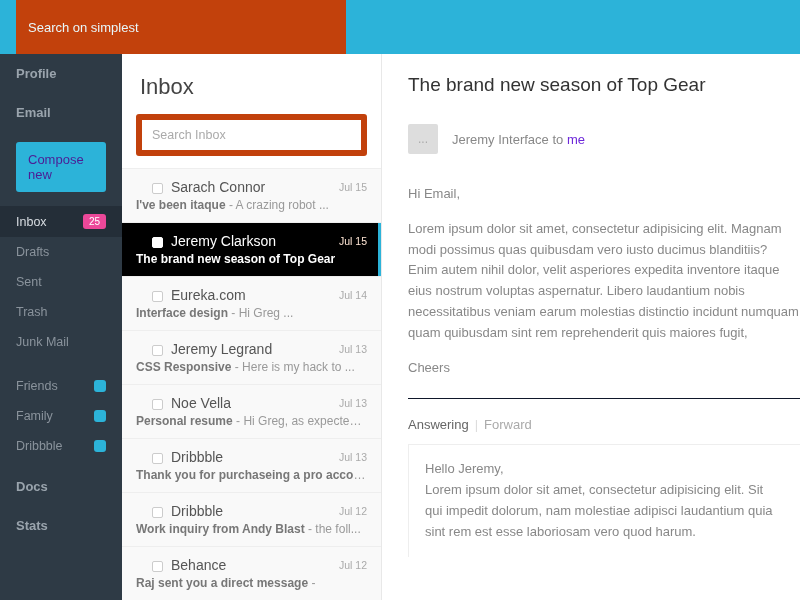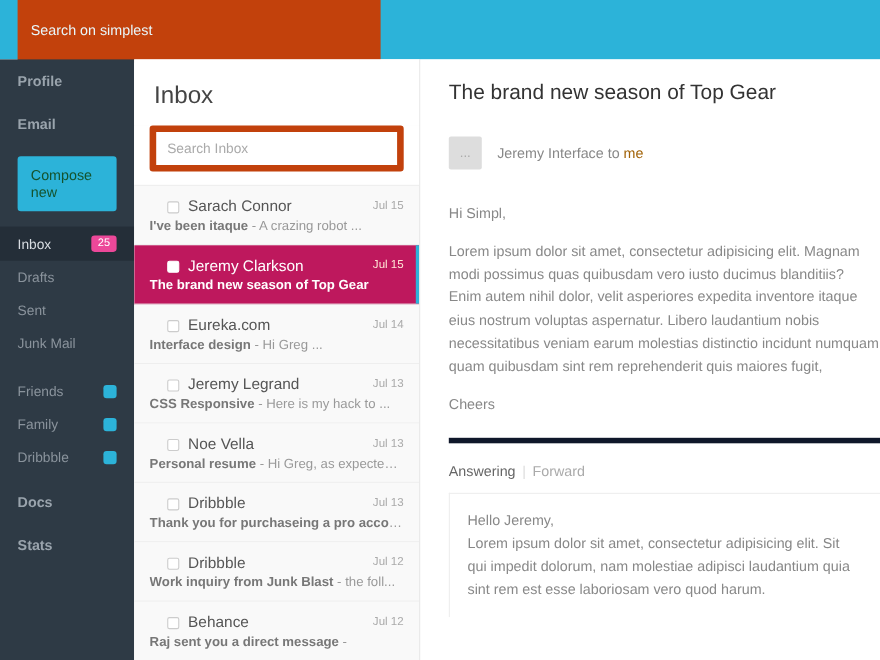--- a/index.html
+++ b/index.html
@@ -8,51 +8,51 @@
   .logo { width: 150px; padding-left: 16px; color: #fff; font-size: 22px; font-weight: 300; }
   .logo b { font-weight: 600; }
   .search-top { margin-left: 16px; width: 330px; }
   .search-top input { width: 100%; background: #c2410c; border: none; color: #fff; padding: 22px 12px; border-radius: 2px; font-size: 13px; }
   .search-top input::placeholder { color: #e8f7fb; }
   .layout { display: flex; height: 546px; }
   .sidebar { width: 122px; background: #2e3a45; color: #9aa4ad; display: flex; flex-direction: column; font-size: 13px; }
   .side-item { padding: 12px 16px; cursor: pointer; font-weight: 600; }
   .side-sub { padding: 8px 16px; cursor: pointer; display: flex; align-items: center; justify-content: space-between; font-size: 12.5px; color: #8a939c; }
   .side-sub.active { background: #242e38; color: #d8dde2; }
-  .compose { margin: 10px 16px 14px; background: #2cb3d9; color: #14532d; padding: 10px 12px; border-radius: 3px; font-size: 13px; text-align: left; cursor: pointer; }
+  .compose { margin: 10px 16px 14px; background: #2cb3d9; color: #4c1d95; padding: 10px 12px; border-radius: 3px; font-size: 13px; text-align: left; cursor: pointer; }
   .badge { background: #ec4899; color: #fff; font-size: 10px; padding: 2px 6px; border-radius: 3px; }
   .dot { width: 12px; height: 12px; background: #2cb3d9; border-radius: 3px; }
   .side-gap { height: 14px; }
   .list-pane { width: 260px; background: #f8f8f8; border-right: 1px solid #e8e8e8; display: flex; flex-direction: column; position: relative; }
   .list-pane h1 { font-size: 22px; font-weight: 400; color: #444; padding: 20px 18px 14px; background: #fff; }
   .search-inbox { padding: 0 14px 12px; background: #fff; border-bottom: 1px solid #eee; }
   .search-inbox input { width: 100%; border: 6px solid #c2410c; border-radius: 3px; padding: 8px 10px; font-size: 12.5px; color: #555; }
   .search-inbox input::placeholder { color: #aaa; }
   .email-list { overflow: hidden; }
   .email-item { padding: 10px 14px 10px 14px; border-bottom: 1px solid #eee; background: #f9f9f9; cursor: pointer; position: relative; }
-  .email-item.selected { background: #be185d; color: #fff; }
+  .email-item.selected { background: #000000; color: #fff; }
   .email-item.selected::after { content:""; position:absolute; right:0; top:0; bottom:0; width:3px; background:#2cb3d9; }
   .email-head { display: flex; justify-content: space-between; align-items: center; margin-left: 16px; }
   .sender { font-size: 14px; color: #555; }
   .email-item.selected .sender { color: #fff; }
   .date { font-size: 10.5px; color: #aaa; }
   .email-item.selected .date { color: #ffe6d5; }
   .subject-line { font-size: 12px; color: #999; margin-top: 3px; white-space: nowrap; overflow: hidden; text-overflow: ellipsis; }
   .subject-line .subj { color: #777; font-weight: 600; }
   .email-item.selected .subject-line, .email-item.selected .subj { color: #fff; }
   .chk { display:inline-block; width:11px; height:11px; border:1px solid #ccc; border-radius:2px; margin-right:8px; vertical-align:middle; background:#fff; }
   .email-item.selected .chk { border-color:#fff; background:#fff; }
   .content-pane { flex: 1; background: #fff; padding: 20px 0 0 26px; overflow: hidden; }
   .content-title { font-size: 19px; font-weight: 400; color: #333; margin-bottom: 28px; }
   .from-row { display: flex; align-items: center; gap: 14px; color: #888; font-size: 13px; margin-bottom: 30px; }
   .avatar { width: 30px; height: 30px; background: #ddd; display:flex; align-items:center; justify-content:center; color:#aaa; font-size:12px; border-radius:2px; }
-  .me { color: #a16207; text-align: center; }
+  .me { color: #6d28d9; text-align: center; }
   .body-text { color: #888; font-size: 13px; line-height: 1.6; }
   .body-text p { margin-bottom: 14px; }
-  .reply-box { border-top: 5px solid #0f172a; margin-top: 20px; padding-top: 18px; }
+  .reply-box { border-top: 1px solid #0f172a; margin-top: 20px; padding-top: 18px; }
   .reply-tabs { font-size: 13px; color: #aaa; margin-bottom: 12px; }
   .reply-tabs .active { color: #666; }
   .reply-tabs .sep { margin: 0 6px; color:#ddd; }
   .reply-content { border: 1px solid #eee; border-right:none; border-bottom:none; padding: 14px 16px; font-size: 13px; color: #888; line-height:1.6; }
 </style>
 </head>
 <body>
 
 <div class="topbar">
   <div class="search-top">
@@ -68,20 +68,23 @@
 
     <div class="side-sub active">
       <span>Inbox</span>
       <span class="badge">25</span>
     </div>
     <div class="side-sub">
         <span>Drafts</span>
       </div>
     <div class="side-sub">
         <span>Sent</span>
+      </div>
+    <div class="side-sub">
+        <span>Trash</span>
       </div>
     <div class="side-sub">
         <span>Junk Mail</span>
       </div>
 
     <div class="side-gap"></div>
     <div class="side-sub">
         <span>Friends</span>
         <span class="dot"></span>
       </div>
@@ -144,21 +147,21 @@
             <span class="sender"><span class="chk"></span>Dribbble</span>
             <span class="date">Jul 13</span>
           </div>
           <div class="subject-line"><span class="subj">Thank you for purchaseing a pro account</span></div>
         </div>
         <div class="email-item">
           <div class="email-head">
             <span class="sender"><span class="chk"></span>Dribbble</span>
             <span class="date">Jul 12</span>
           </div>
-          <div class="subject-line"><span class="subj">Work inquiry from Junk Blast</span> - the foll...</div>
+          <div class="subject-line"><span class="subj">Work inquiry from Andy Blast</span> - the foll...</div>
         </div>
         <div class="email-item">
           <div class="email-head">
             <span class="sender"><span class="chk"></span>Behance</span>
             <span class="date">Jul 12</span>
           </div>
           <div class="subject-line"><span class="subj">Raj sent you a direct message</span> - </div>
         </div>
         <div class="email-item">
           <div class="subject-line"><span class="subj"></span></div>
@@ -166,21 +169,21 @@
       </div>
   </div>
 
   <div class="content-pane">
     <div class="content-title">The brand new season of Top Gear</div>
     <div class="from-row">
       <div class="avatar">...</div>
       <div><span>Jeremy Interface to </span><span class="me">me</span></div>
     </div>
     <div class="body-text">
-      <p>Hi Simpl,</p>
+      <p>Hi Email,</p>
       <p>Lorem ipsum dolor sit amet, consectetur adipisicing elit. Magnam modi possimus quas quibusdam vero iusto ducimus blanditiis? Enim autem nihil dolor, velit asperiores expedita inventore itaque eius nostrum voluptas aspernatur. Libero laudantium nobis necessitatibus veniam earum molestias distinctio incidunt numquam quam quibusdam sint rem reprehenderit quis maiores fugit,</p>
       <p>Cheers</p>
     </div>
     <div class="reply-box">
       <div class="reply-tabs">
         <span class="active">Answering</span><span class="sep">|</span><span>Forward</span>
       </div>
       <div class="reply-content">
         <div>Hello Jeremy,</div>
         <div>Lorem ipsum dolor sit amet, consectetur adipisicing elit. Sit qui impedit dolorum, nam molestiae adipisci laudantium quia sint rem est esse laboriosam vero quod harum.</div>

